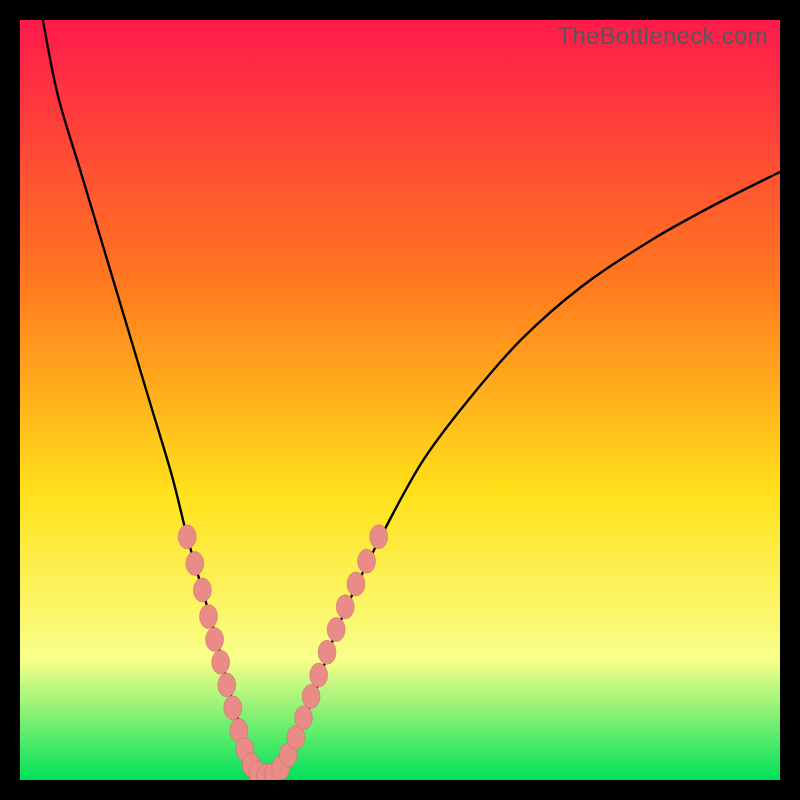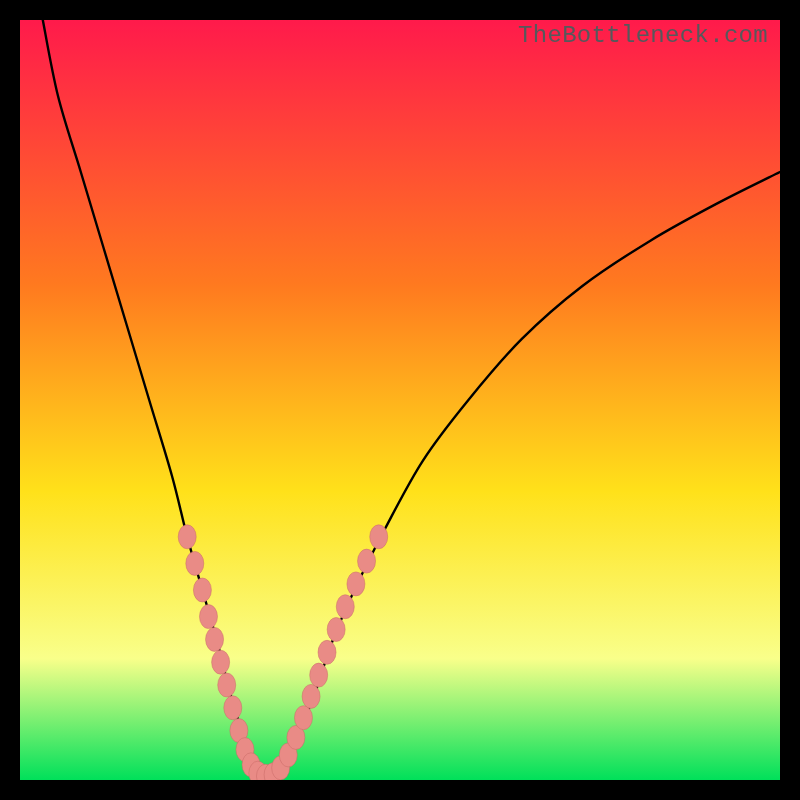--- a/index.html
+++ b/index.html
@@ -15,21 +15,21 @@
     left: 20px;
     top: 20px;
     width: 760px;
     height: 760px;
     background: #000;
   }
   .watermark {
     position: absolute;
     top: 2px;
     right: 12px;
-    font-family: Liberation Mono, monospace;
+    font-family: Liberation Sans, sans-serif;
     font-size: 24px;
     color: #55595c;
     letter-spacing: 0.3px;
     z-index: 10;
   }
   svg.plot {
     position: absolute;
     left: 0;
     top: 0;
     width: 760px;

